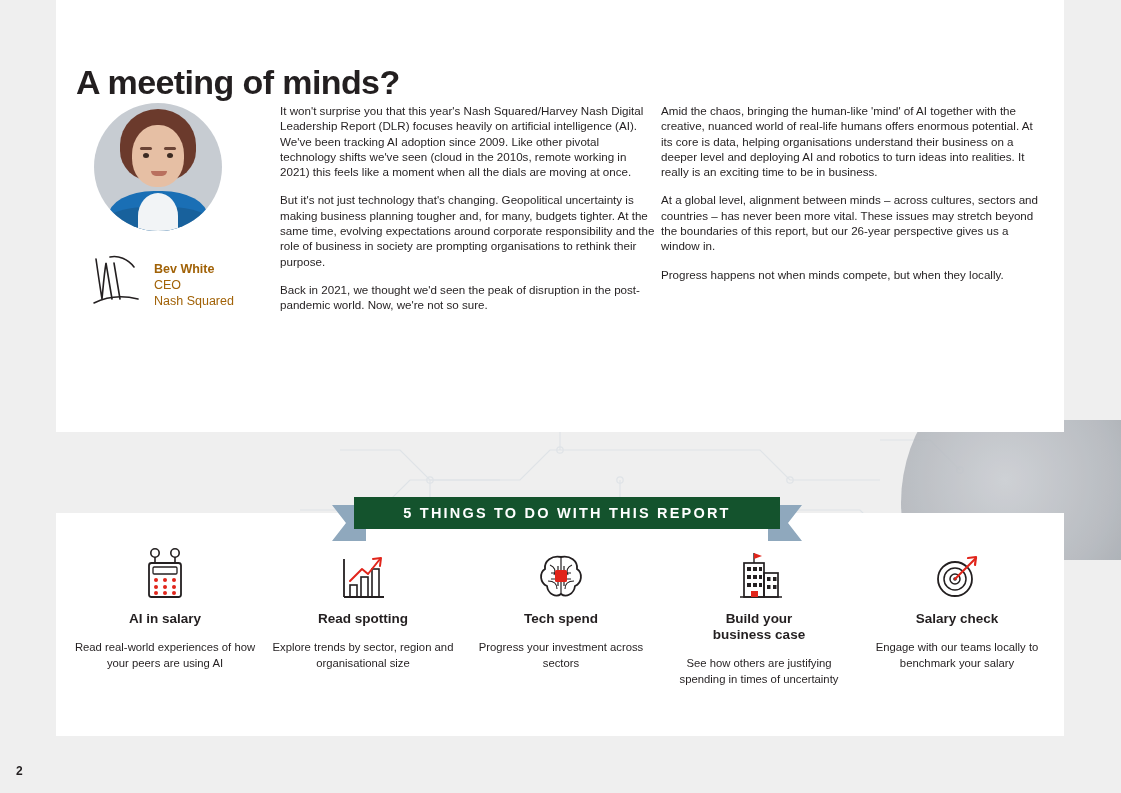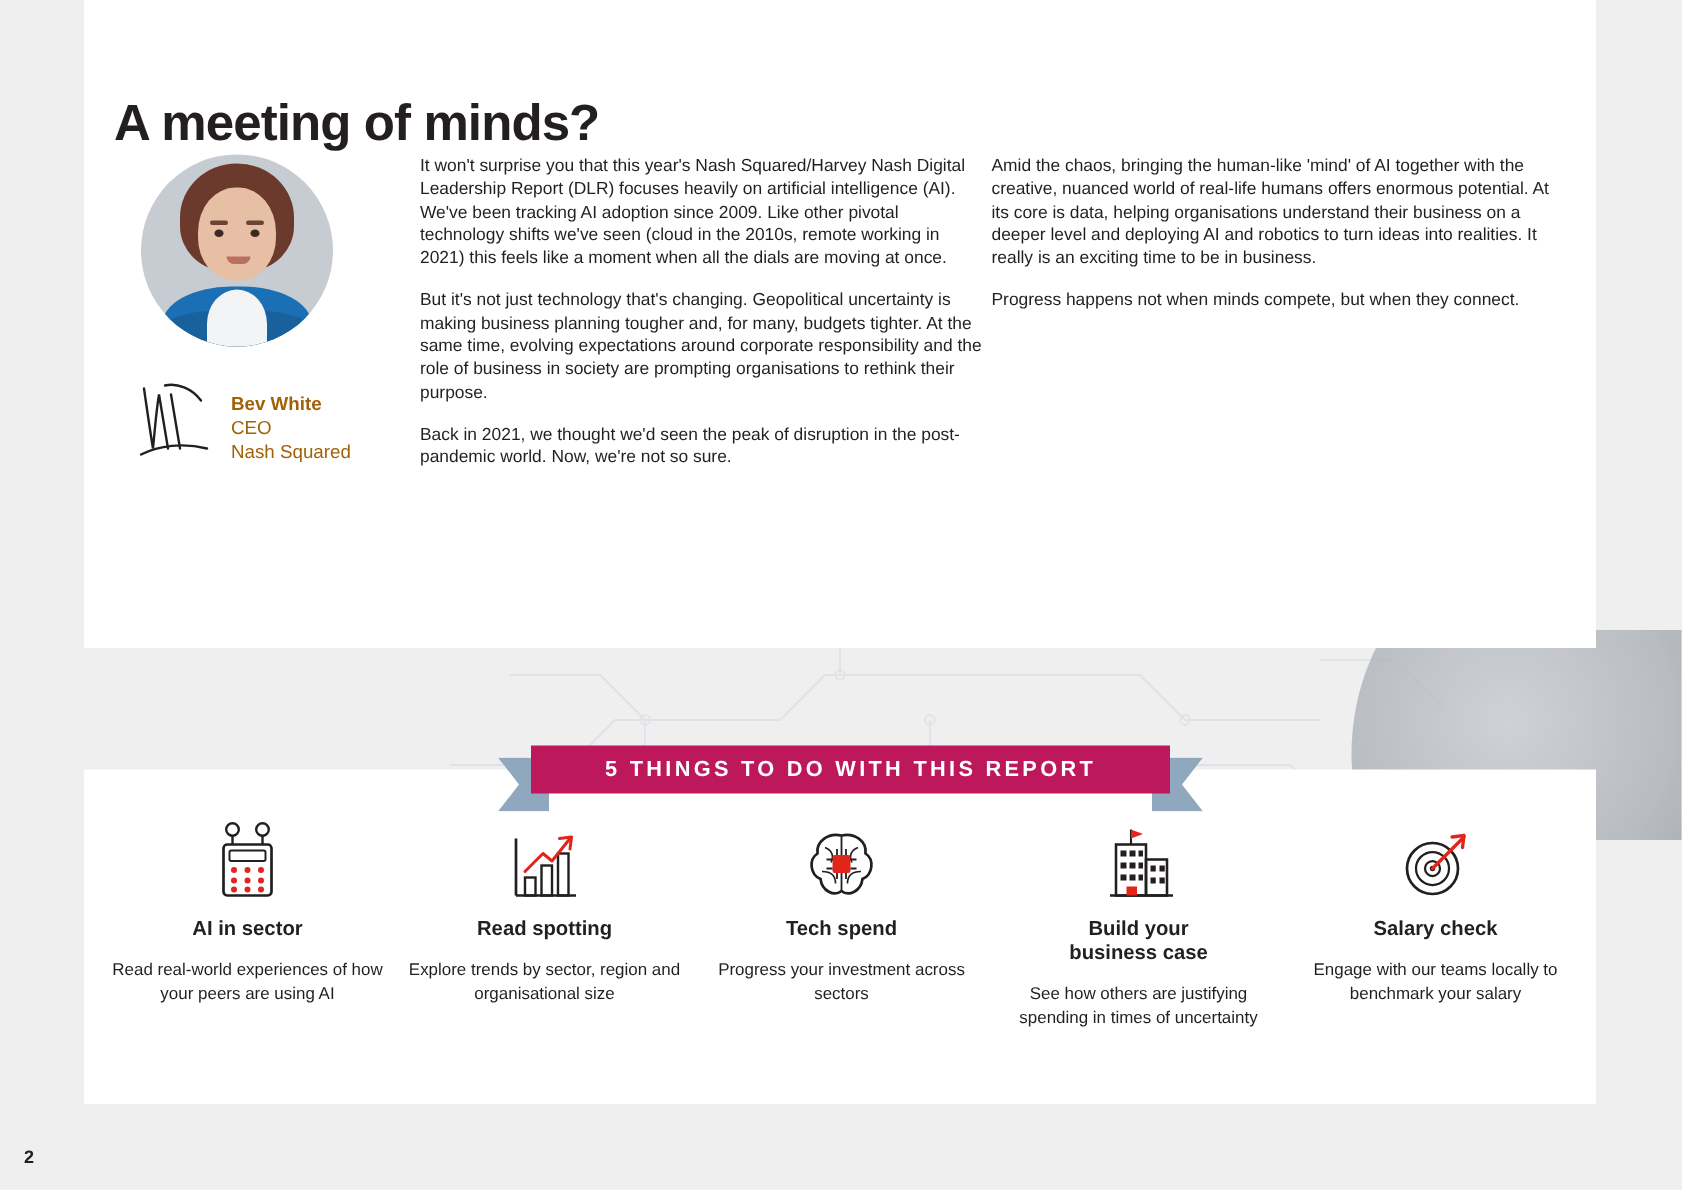--- a/index.html
+++ b/index.html
@@ -225,21 +225,21 @@
   .ribbon-tail-r {
     right: 0;
     clip-path: polygon(0 0, 100% 0, calc(100% - 14px) 50%, 100% 100%, 0 100%);
   }
   .ribbon {
     position: absolute;
     left: 22px;
     top: 0;
     width: 426px;
     height: 32px;
-    background: #be185d;
+    background: #14532d;
     display: flex;
     align-items: center;
     justify-content: center;
   }
   .ribbon-text {
     color: #ffffff;
     font-size: 14.5px;
     font-weight: 700;
     letter-spacing: 2.2px;
   }
@@ -354,21 +354,22 @@
 </div>
 
 <div class="col col-left">
   <p>It won't surprise you that this year's Nash Squared/Harvey Nash Digital Leadership Report (DLR) focuses heavily on artificial intelligence (AI). We've been tracking AI adoption since 2009. Like other pivotal technology shifts we've seen (cloud in the 2010s, remote working in 2021) this feels like a moment when all the dials are moving at once.</p>
   <p>But it's not just technology that's changing. Geopolitical uncertainty is making business planning tougher and, for many, budgets tighter. At the same time, evolving expectations around corporate responsibility and the role of business in society are prompting organisations to rethink their purpose.</p>
   <p>Back in 2021, we thought we'd seen the peak of disruption in the post-pandemic world. Now, we're not so sure.</p>
 </div>
 
 <div class="col col-right">
   <p>Amid the chaos, bringing the human-like 'mind' of AI together with the creative, nuanced world of real-life humans offers enormous potential. At its core is data, helping organisations understand their business on a deeper level and deploying AI and robotics to turn ideas into realities. It really is an exciting time to be in business.</p>
-  <p>Progress happens not when minds compete, but when they connect.</p>
+  <p>At a global level, alignment between minds – across cultures, sectors and countries – has never been more vital. These issues may stretch beyond the boundaries of this report, but our 26-year perspective gives us a window in.</p>
+  <p>Progress happens not when minds compete, but when they locally.</p>
 </div>
 
 <div class="panel panel-bottom"></div>
 
 <div class="ribbon-wrap">
   <div class="ribbon-tail-l"></div>
   <div class="ribbon-tail-r"></div>
   <div class="ribbon">
     <span class="ribbon-text">5 THINGS TO DO WITH THIS REPORT</span>
   </div>
@@ -390,21 +391,21 @@
             <circle cx="36" cy="33" r="2"></circle>
           <circle cx="18" cy="40" r="2"></circle>
             <circle cx="27" cy="40" r="2"></circle>
             <circle cx="36" cy="40" r="2"></circle>
           <circle cx="18" cy="46" r="2"></circle>
             <circle cx="27" cy="46" r="2"></circle>
             <circle cx="36" cy="46" r="2"></circle>
         </g>
       </svg>
     </div>
-    <div class="thing-title">AI in sector</div>
+    <div class="thing-title">AI in salary</div>
     <div class="thing-desc">Read real-world experiences of how your peers are using AI</div>
   </div>
 
   <div class="thing">
     <div class="thing-icon">
       <svg width="54" height="50" viewBox="0 0 54 50">
         <path d="M8 46 L8 8" stroke="#231f20" stroke-width="1.8" fill="none"></path>
         <path d="M8 46 L48 46" stroke="#231f20" stroke-width="1.8" fill="none"></path>
         <rect x="14" y="34" width="7" height="12" fill="none" stroke="#231f20" stroke-width="1.6"></rect>
         <rect x="25" y="26" width="7" height="20" fill="none" stroke="#231f20" stroke-width="1.6"></rect>

